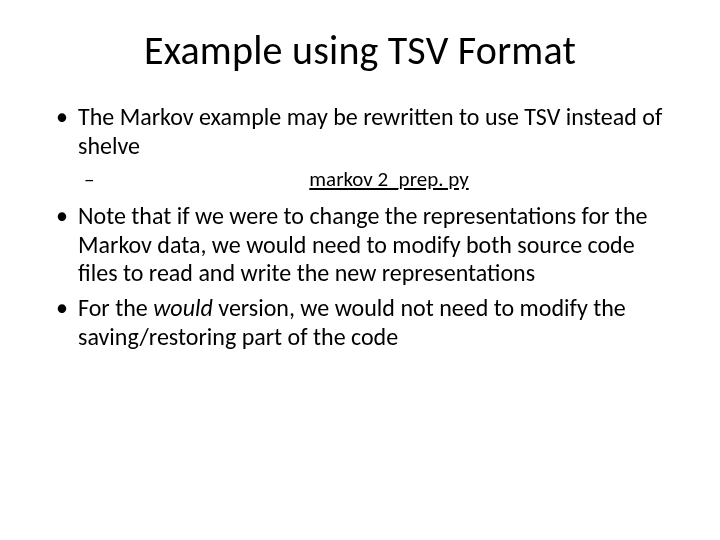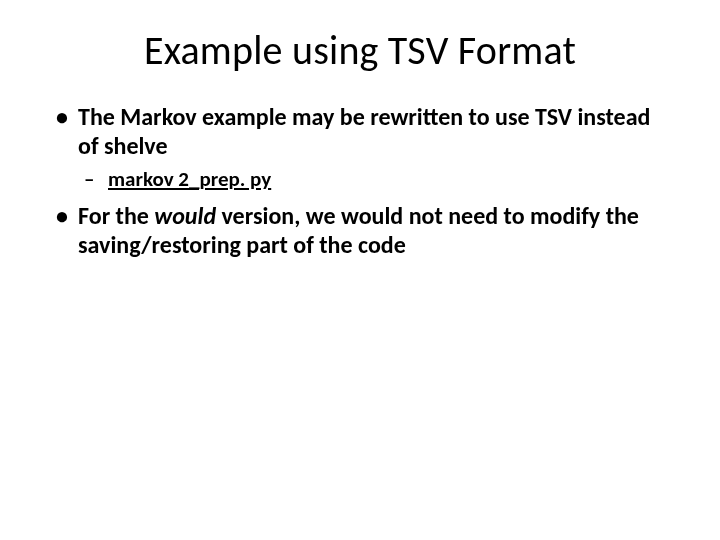--- a/index.html
+++ b/index.html
@@ -28,34 +28,34 @@
     list-style: none;
     margin: 0;
     padding: 0;
     font-size: 24px;
     line-height: 1.2;
   }
   ul.top > li {
     position: relative;
     padding-left: 28px;
     margin-bottom: 6px;
-    font-weight: bold;
   }
   ul.top > li::before {
     content: "•";
     position: absolute;
     left: 6px;
     top: 0;
     font-size: 24px;
   }
   ul.sub {
     list-style: none;
     margin: 6px 0 10px 0;
     padding: 0;
     font-size: 21px;
+    text-align: center;
   }
   ul.sub > li {
     position: relative;
     padding-left: 30px;
     margin-bottom: 2px;
   }
   ul.sub > li::before {
     content: "–";
     position: absolute;
     left: 6px;
@@ -78,16 +78,19 @@
   <ul class="top">
     <li>
       <span>The Markov example may be rewritten to use TSV instead of shelve</span>
       <ul class="sub">
         <li>
           <span class="link">markov 2_prep. py</span>
         </li>
       </ul>
     </li>
     <li>
+      <span>Note that if we were to change the representations for the Markov data, we would need to modify both source code files to read and write the new representations</span>
+    </li>
+    <li>
       <span>For the </span><span class="ital">would</span><span> version, we would not need to modify the saving/restoring part of the code</span>
     </li>
   </ul>
 </div>
 
 </body></html>

